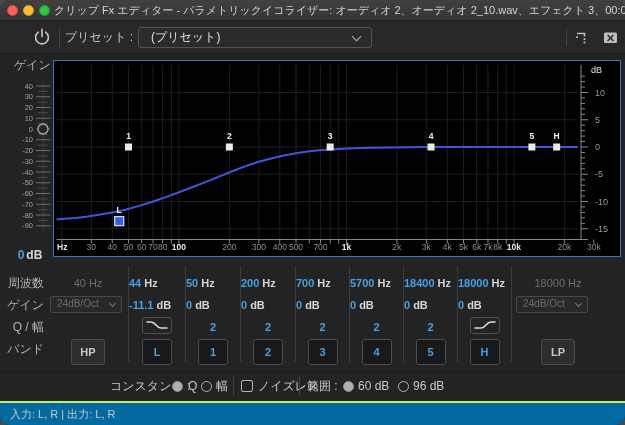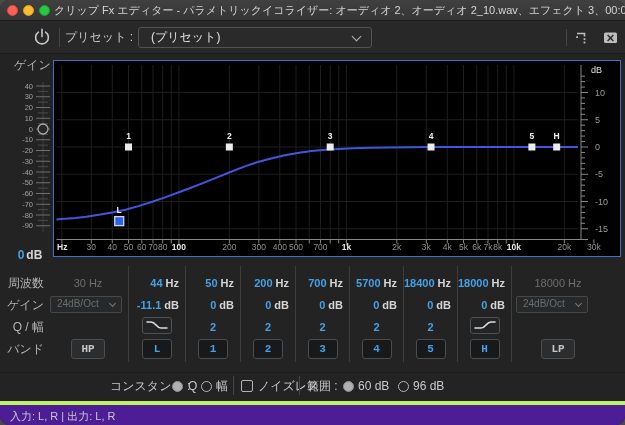--- a/index.html
+++ b/index.html
@@ -39,44 +39,44 @@
   
   #eq-widget{position:absolute;left:53px;top:60px;width:568px;height:197px;
     background:#000;border:1.5px solid #3d74c8;}
   
   #row-labels{position:absolute;left:0;top:266px;width:46px;}
   .rlabel{position:absolute;right:2px;height:18px;line-height:18px;font-size:12px;color:#b4b4b4;white-space:nowrap;}
   #band-grid{position:absolute;left:48px;top:266px;height:96px;display:flex;}
   .col{position:relative;height:96px;flex:0 0 auto;}
   .col.sep{border-left:1px solid #3d3d3d;}
   .brow{position:absolute;left:0;right:0;height:18px;line-height:18px;font-size:11px;
-    text-align:right;padding-right:6px;white-space:nowrap;}
+    text-align:left;padding-right:6px;white-space:nowrap;}
   .r-freq{top:8px;} .r-gain{top:30px;} .r-q{top:52px;text-align:center;padding-right:0;}
   .num{color:#45a0e6;font-weight:700;}
   .unit{color:#d6d6d6;font-weight:700;margin-left:3px;}
   .qval{color:#45a0e6;font-weight:700;}
   .dimval{color:#6e6e6e;text-align:center;padding-right:0;font-weight:400;}
   .slope{position:absolute;top:30px;left:2px;height:17px;background:#26282a;border:1px solid #484848;
     border-radius:2px;color:#6d6d6d;font-size:10px;line-height:14px;padding-left:6px;}
   .slope .vchev{right:6px;top:4px;width:5px;height:5px;border-color:#7a7a7a;border-width:1px;}
   .qicon{position:absolute;top:51px;left:50%;transform:translateX(-50%);width:30px;height:17px;
     background:#222426;border:1px solid #515151;border-radius:3px;padding:0;}
-  .bbtn{position:absolute;top:73px;left:50%;transform:translateX(-50%);width:30px;height:20px;
+  .bbtn{position:absolute;top:73px;left:50%;transform:translateX(-50%);width:30px;height:26px;
     background:#17191b;border:1px solid #4d4d4d;border-radius:3px;color:#45a0e6;
-    font-weight:700;font-size:11px;line-height:16px;text-align:center;font-family:Liberation Mono, monospace;}
+    font-weight:700;font-size:11px;line-height:16px;text-align:center;font-family:Liberation Sans, sans-serif;}
   .bbtn.filter{background:#2b2d2f;color:#c6c6c6;width:34px;}
   
   #opt-divider{position:absolute;left:0;right:0;top:372px;height:1px;background:#1d1d1d;}
   .opt-text{position:absolute;top:377px;height:18px;line-height:18px;font-size:12px;color:#c9c9c9;white-space:nowrap;}
   .radio{position:absolute;top:381px;width:11px;height:11px;border-radius:50%;background:#afafaf;border:1px solid #8f8f8f;}
   .radio.off{background:transparent;border:1.5px solid #b3b3b3;}
   #noiseless-box{position:absolute;top:380px;width:12px;height:12px;border:1.5px solid #b3b3b3;border-radius:2px;background:transparent;}
   .odiv{top:376px;height:19px;}
   
-  #statusbar{position:absolute;left:0;top:401px;right:0;bottom:0;background:#4c1d95;border-top:4px solid #bef264;}
+  #statusbar{position:absolute;left:0;top:401px;right:0;bottom:0;background:#0369a1;border-top:2px solid #bef264;}
   #statusbar span{position:absolute;left:10px;top:0;line-height:22px;font-size:11px;color:#c9c9c9;}
 </style>
 </head>
 <body>
 
 <div id="win">
 
   <div id="titlebar">
     <div class="tl" id="tl-red"></div>
     <div class="tl" id="tl-yellow"></div>
@@ -307,21 +307,21 @@
   </div>
 
   <div id="row-labels">
     <div class="rlabel" style="top:8px;">周波数</div>
     <div class="rlabel" style="top:30px;">ゲイン</div>
     <div class="rlabel" style="top:52px;">Q / 幅</div>
     <div class="rlabel" style="top:74px;">バンド</div>
   </div>
   <div id="band-grid">
       <div class="col" style="width: 80px;">
-        <div class="brow r-freq dimval">30 Hz</div>
+        <div class="brow r-freq dimval">40 Hz</div>
         <div class="slope" style="width: 72px;"><span>24dB/Oct</span><i class="vchev"></i></div>
         <button class="bbtn filter">HP</button>
       </div>
       <div class="col sep" style="width: 57px;">
         <div class="brow r-freq"><span class="num">44</span><span class="unit">Hz</span></div>
         <div class="brow r-gain"><span class="num">-11.1</span><span class="unit">dB</span></div>
         <button class="qicon"><svg width="28" height="14" viewBox="0 0 28 14">
             <path d="M4 4 H8 C13 4 13 10 18 10 H24" fill="none" stroke="#dcdcdc" stroke-width="1.6" stroke-linecap="round"></path>
           </svg></button>
         <button class="bbtn">L</button>

